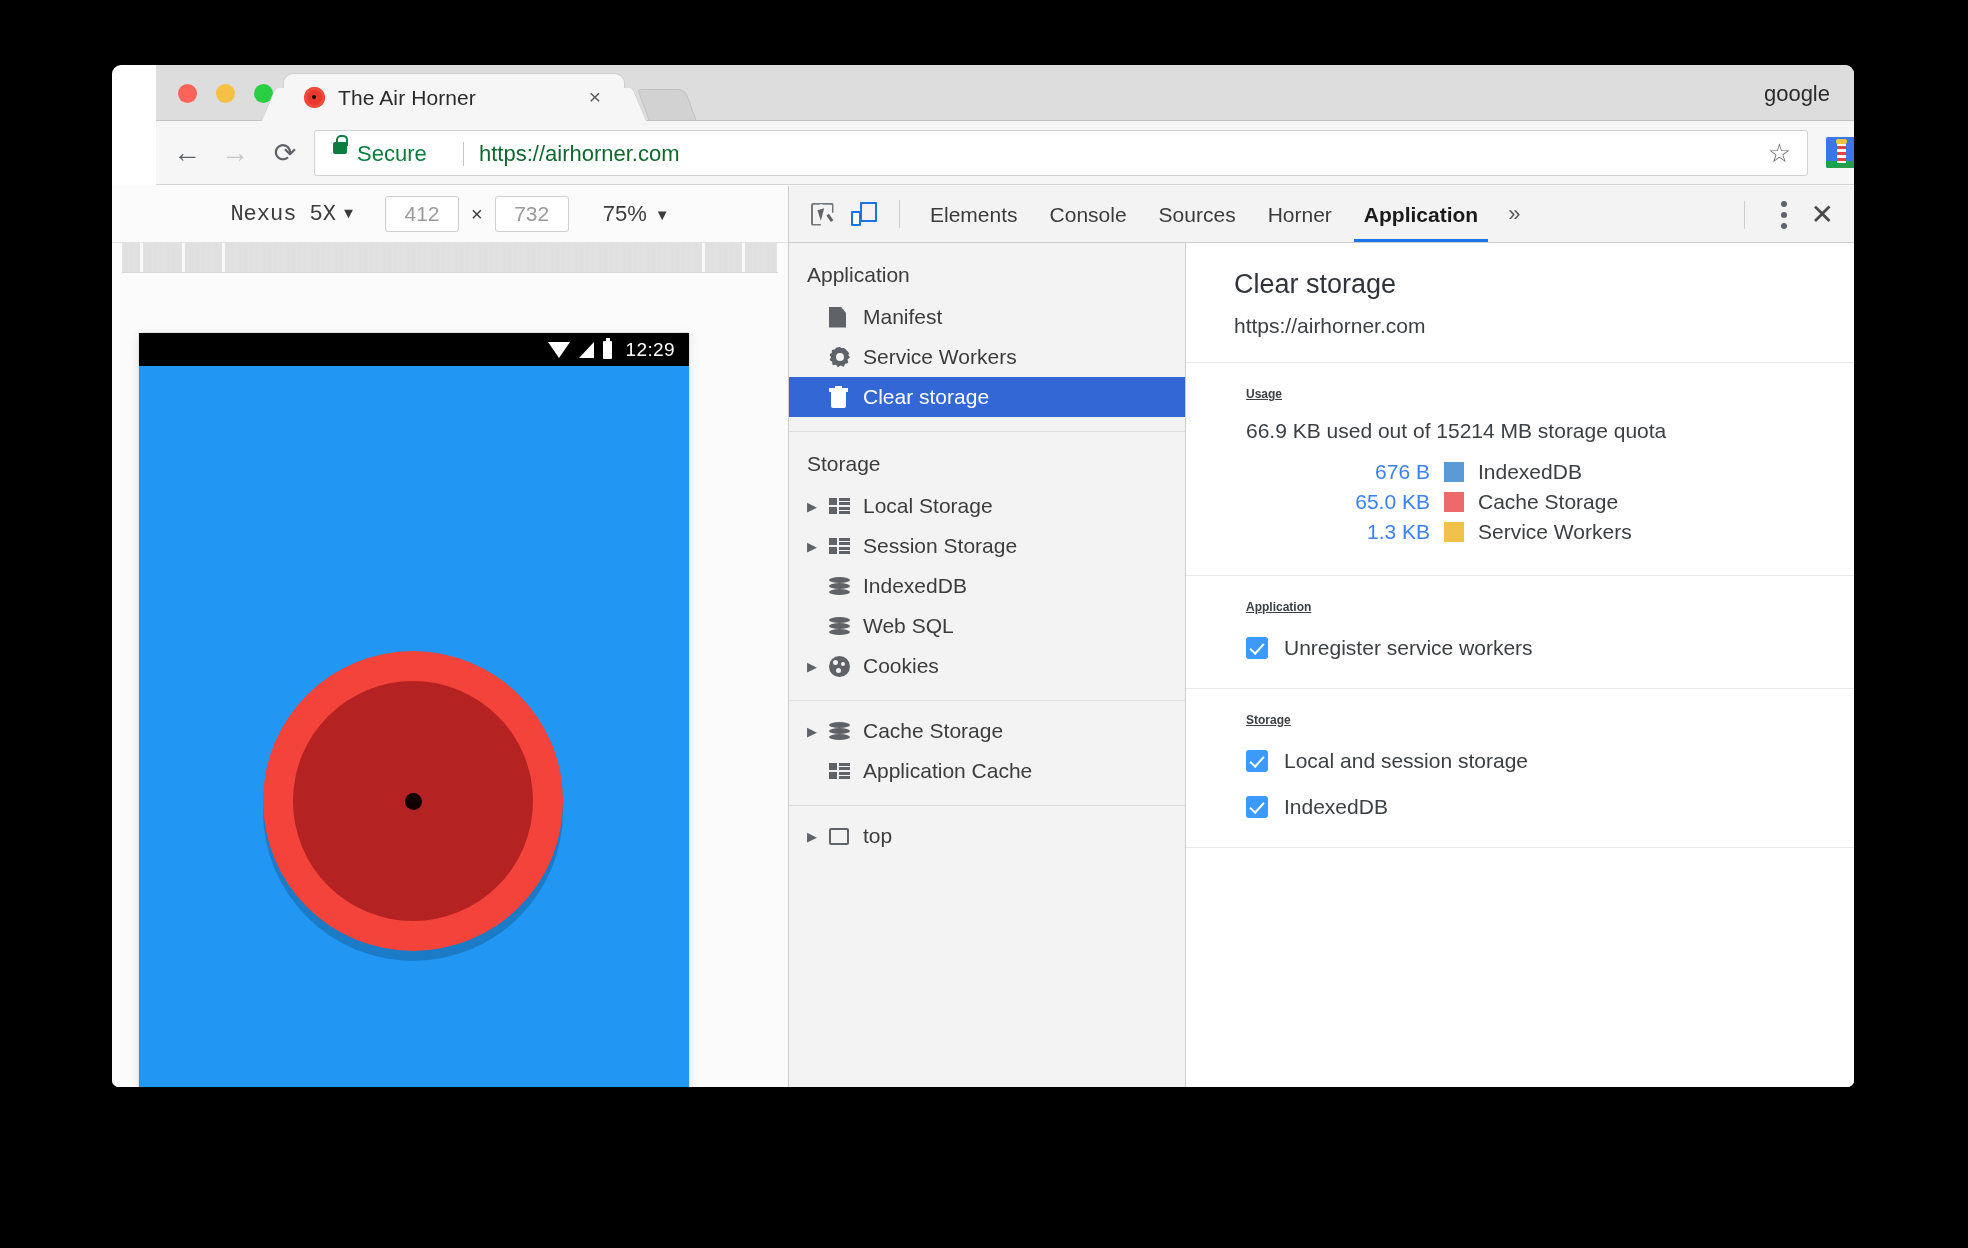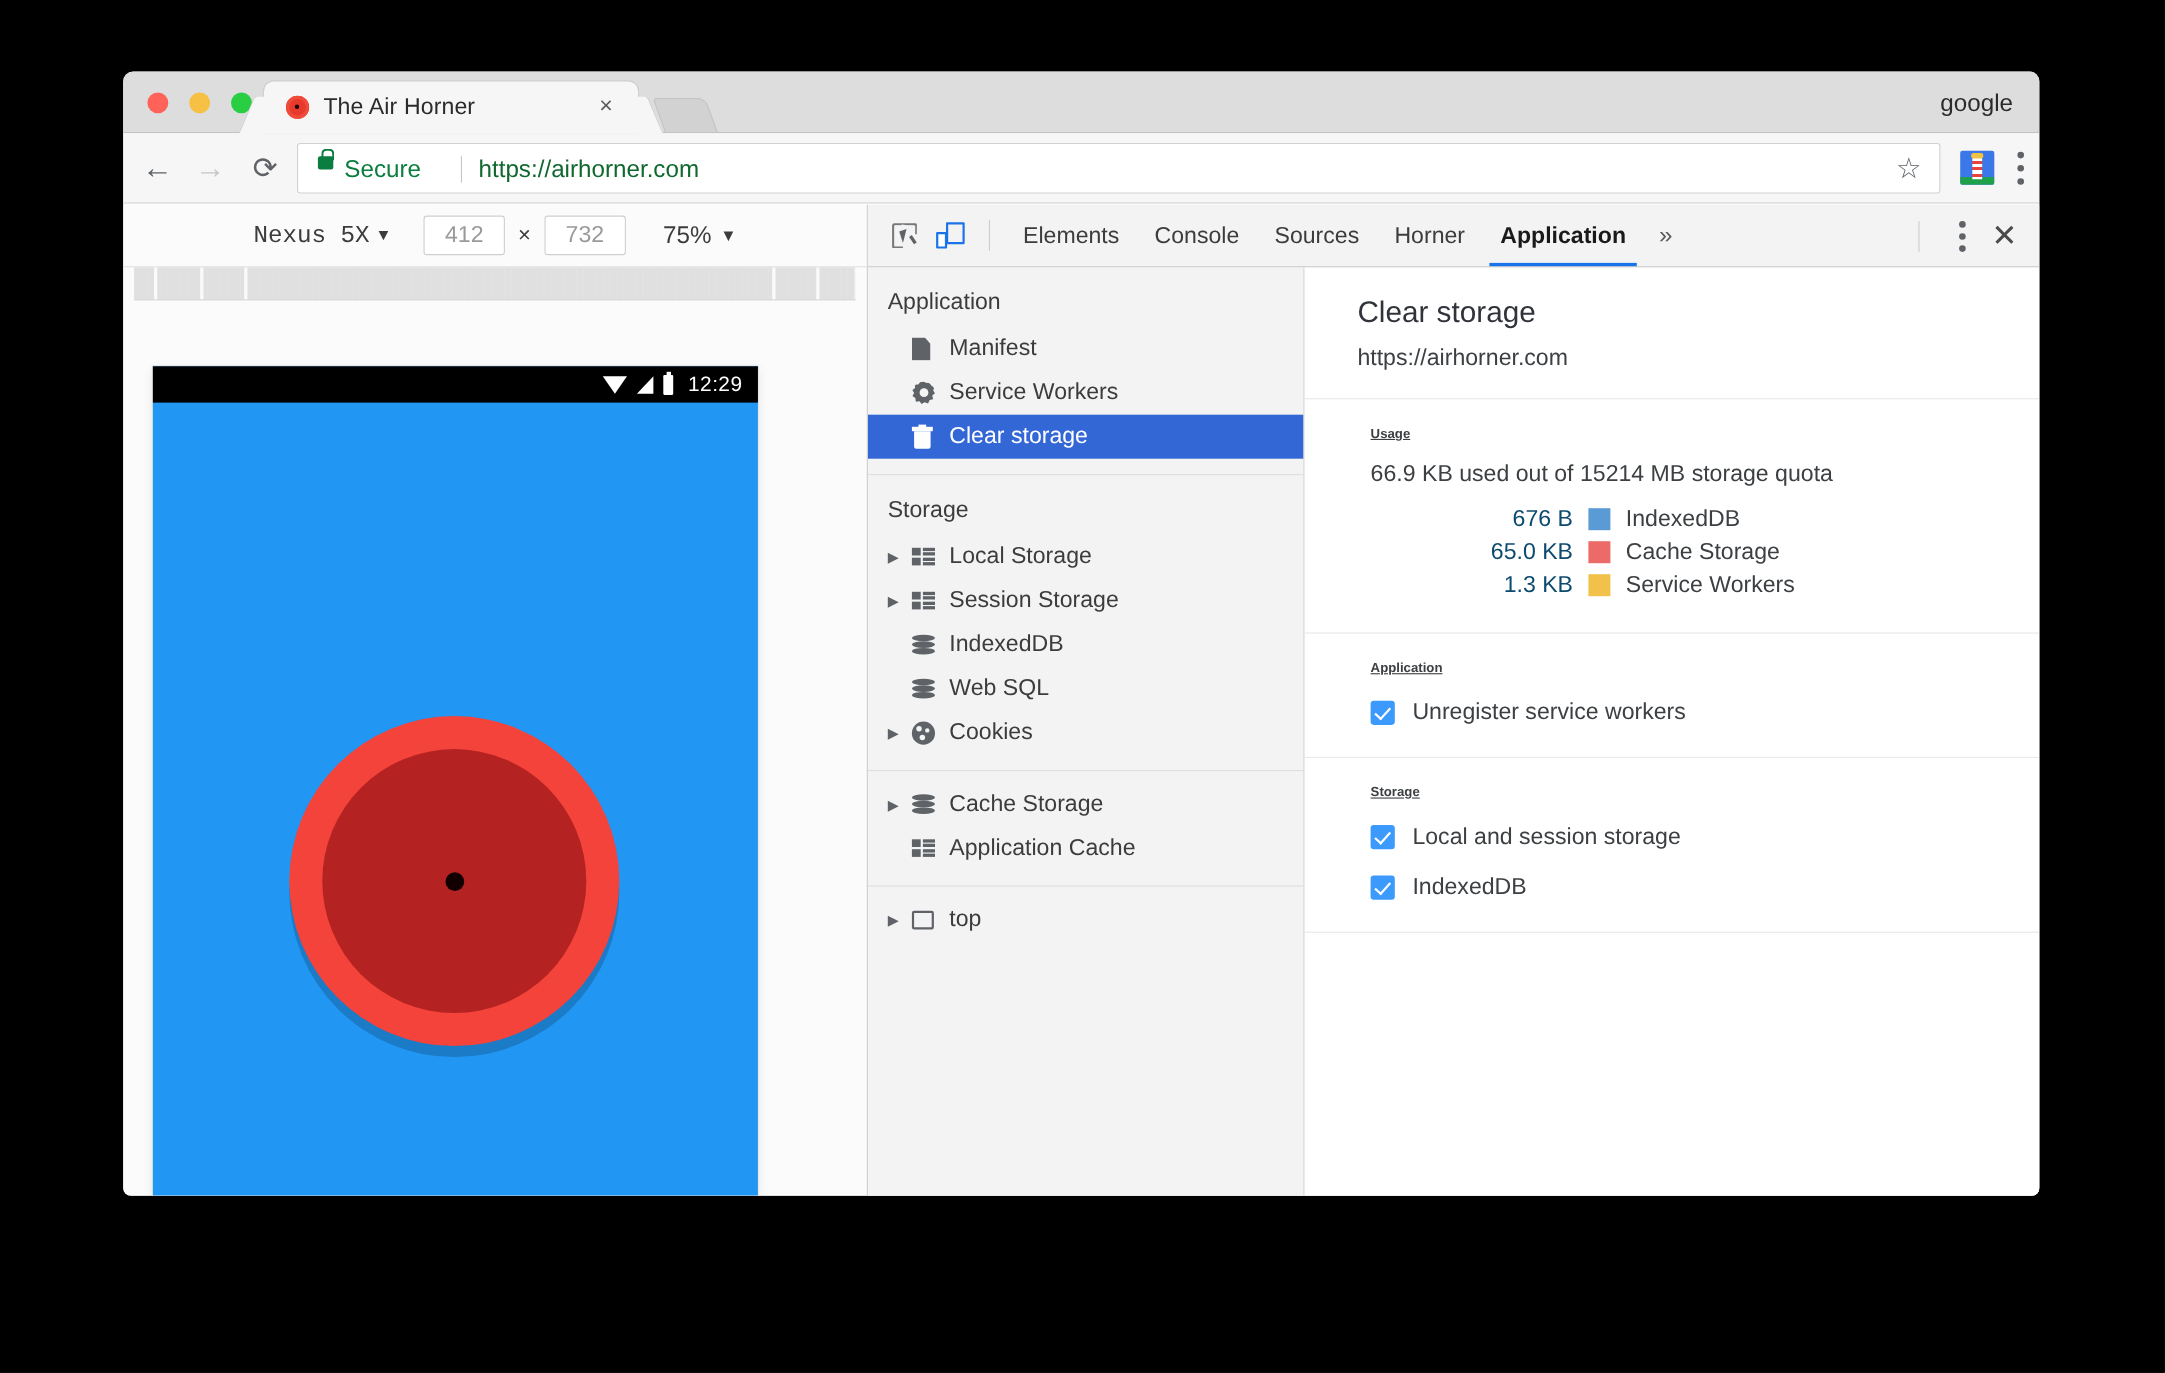--- a/index.html
+++ b/index.html
@@ -12,20 +12,21 @@
 
   
   #window {
     position: absolute;
     left: 112px; top: 65px;
     width: 1742px; height: 1022px;
     background: #fff;
     border-radius: 9px 9px 7px 7px;
     overflow: hidden;
     box-shadow: 0 10px 44px rgba(0,0,0,0.55);
+    padding-left: 44px;
   }
 
   
   #titlebar {
     position: relative;
     height: 56px;
     background: #dddddd;
     border-bottom: 1px solid #c2c2c2;
   }
   .traffic {
@@ -438,21 +439,21 @@
   }
   #donut-hole {
     position: absolute; left: 49px; top: 49px;
     width: 98px; height: 98px; border-radius: 50%; background: #fff;
     display: flex; align-items: center; justify-content: center;
     font-size: 21px; color: #3c4043;
   }
   #legend { margin-left: 72px; }
   .legend-row { display: flex; align-items: center; height: 30px; }
   .legend-val {
-    width: 112px; text-align: right; font-size: 21px; color: #0c4a6e;
+    width: 112px; text-align: right; font-size: 21px; color: #3b82f6;
   }
   .legend-swatch { width: 20px; height: 20px; margin: 0 14px; flex: none; }
   .legend-label { font-size: 21px; color: #3c4043; white-space: nowrap; }
 
   .cbrow { display: flex; align-items: center; margin-top: 22px; }
   .cbox {
     width: 22px; height: 22px; border-radius: 3px;
     background: #3b9afb; position: relative; flex: none;
   }
   .cbox:after {

